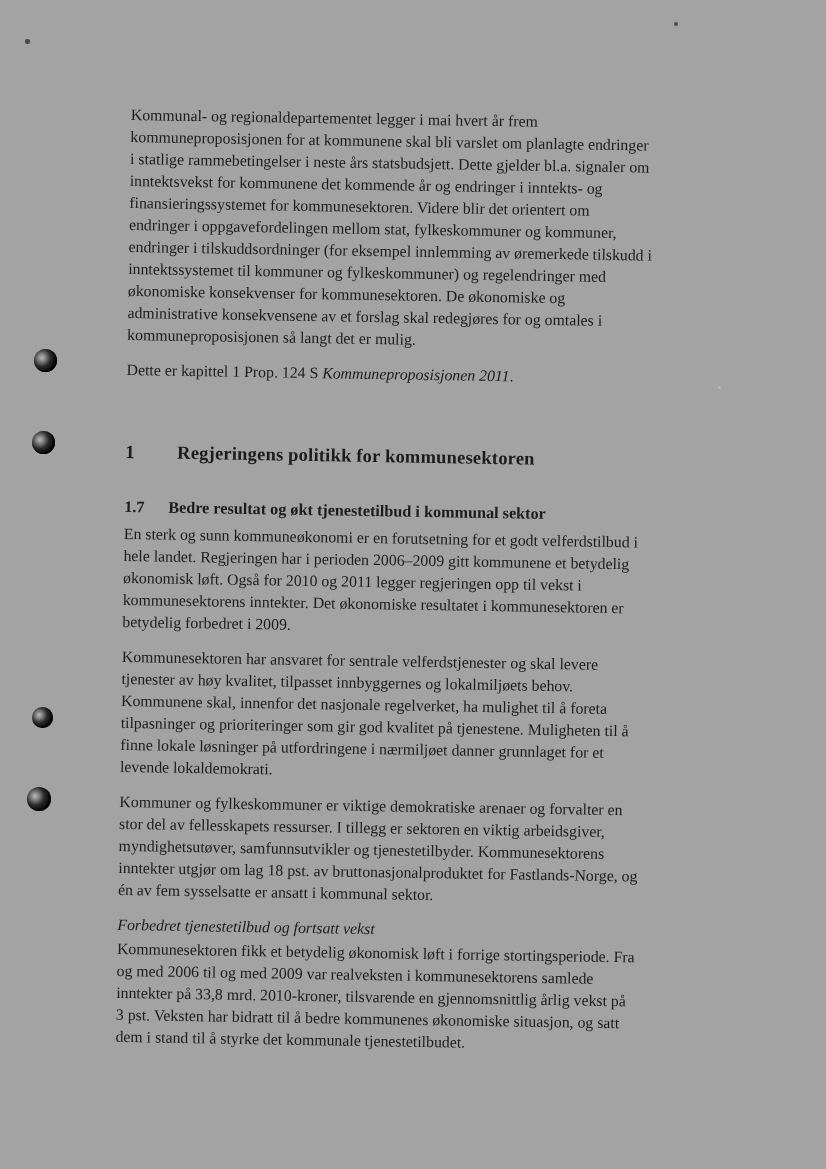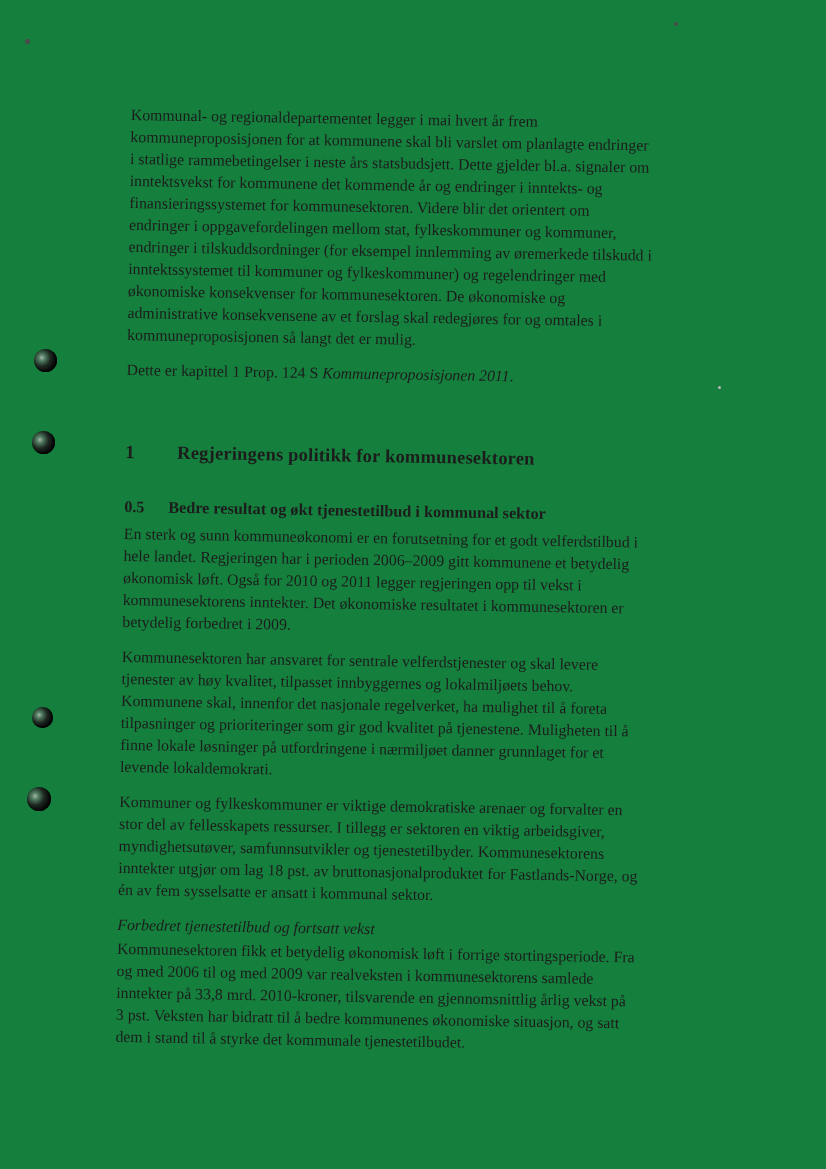--- a/index.html
+++ b/index.html
@@ -1,20 +1,20 @@
 <!DOCTYPE html>
 <html><head>
 <meta charset="utf-8">
 <style>
   html, body { margin: 0; padding: 0; background: #e8e8e8; }
   .page {
     position: relative;
     width: 826px;
     height: 1169px;
-    background: #15803d;
+    background: #a3a3a3;
     overflow: hidden;
     font-family: "Liberation Serif", serif;
     color: #1c1c1c;
   }
   .content {
     position: absolute;
     left: 131px;
     top: 104px;
     width: 600px;
     transform: rotate(0.95deg);
@@ -86,21 +86,21 @@
 endringer i tilskuddsordninger (for eksempel innlemming av øremerkede tilskudd i
 inntektssystemet til kommuner og fylkeskommuner) og regelendringer med
 økonomiske konsekvenser for kommunesektoren. De økonomiske og
 administrative konsekvensene av et forslag skal redegjøres for og omtales i
 kommuneproposisjonen så langt det er mulig.</p>
 
     <p class="chapter-ref"><span>Dette er kapittel 1 Prop. 124 S </span><span class="ital">Kommuneproposisjonen 2011</span><span>.</span></p>
 
     <h1 class="chapter-heading"><span class="hnum">1</span><span>Regjeringens politikk for kommunesektoren</span></h1>
 
-    <h2 class="section-heading"><span class="hnum">0.5</span><span>Bedre resultat og økt tjenestetilbud i kommunal sektor</span></h2>
+    <h2 class="section-heading"><span class="hnum">1.7</span><span>Bedre resultat og økt tjenestetilbud i kommunal sektor</span></h2>
 
     <p class="para">En sterk og sunn kommuneøkonomi er en forutsetning for et godt velferdstilbud i
 hele landet. Regjeringen har i perioden 2006–2009 gitt kommunene et betydelig
 økonomisk løft. Også for 2010 og 2011 legger regjeringen opp til vekst i
 kommunesektorens inntekter. Det økonomiske resultatet i kommunesektoren er
 betydelig forbedret i 2009.</p>
 
     <p class="para">Kommunesektoren har ansvaret for sentrale velferdstjenester og skal levere
 tjenester av høy kvalitet, tilpasset innbyggernes og lokalmiljøets behov.
 Kommunene skal, innenfor det nasjonale regelverket, ha mulighet til å foreta

